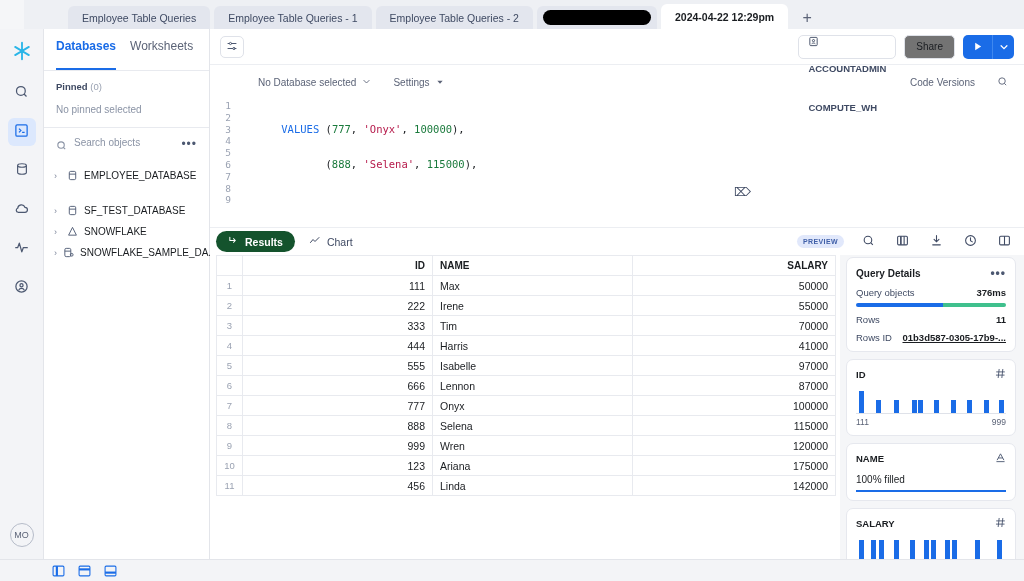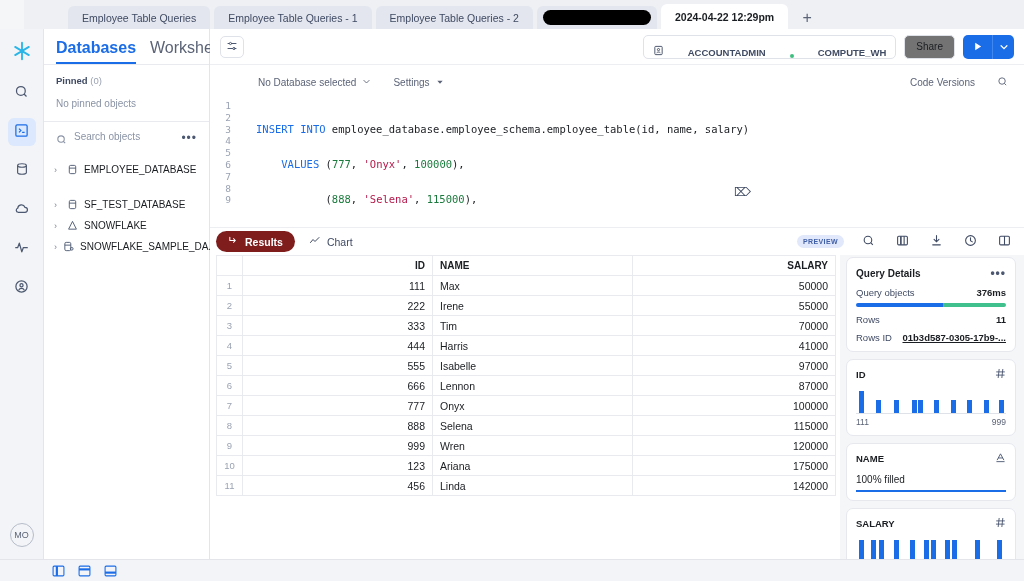--- a/index.html
+++ b/index.html
@@ -32,41 +32,41 @@
   .rail { width: 44px; background: #f3f4f7; border-right: 1px solid #e3e5ea; display: flex; flex-direction: column; align-items: center; padding-top: 4px; flex: 0 0 44px; }
   .logo { width: 44px; height: 36px; display: flex; align-items: center; justify-content: center; margin-bottom: 10px; }
   .rail-btn { width: 28px; height: 28px; border-radius: 6px; display: flex; align-items: center; justify-content: center; margin-bottom: 11px; color: #4c5871; cursor: pointer; }
   .rail-btn.active { background: #dce8fd; color: #1a6ce7; }
   .rail-spacer { flex: 1; }
   .avatar { width: 24px; height: 24px; border-radius: 50%; border: 1px solid #b6bcc9; color: #5b6377; font-size: 9px; display: flex; align-items: center; justify-content: center; margin-bottom: 12px; cursor: pointer; }
 
   
   .sidebar { width: 166px; background: #fff; border-right: 1px solid #e3e5ea; display: flex; flex-direction: column; flex: 0 0 166px; }
   .side-tabs { display: flex; gap: 14px; padding: 10px 12px 0 12px; border-bottom: 1px solid #e8eaef; }
-  .side-tab { font-size: 16px; color: #5b6377; padding-bottom: 5px; cursor: pointer; }
+  .side-tab { font-size: 12px; color: #5b6377; padding-bottom: 15px; cursor: pointer; }
   .side-tab.active { color: #1a6ce7; font-weight: bold; border-bottom: 2px solid #1a6ce7; }
   .pinned-sec { padding: 10px 12px 12px; border-bottom: 1px solid #e8eaef; }
   .pinned-title { font-size: 9.5px; font-weight: bold; color: #3f4a63; }
   .pinned-title .cnt { font-weight: normal; color: #9aa2b2; }
   .pinned-empty { font-size: 10px; color: #8a93a5; margin-top: 12px; }
   .search-row { display: flex; align-items: flex-start; gap: 7px; padding: 9px 12px 8px; }
   .search-row .sx { font-size: 10px; color: #8a93a5; flex: 1; }
   .dots { color: #4c5871; font-size: 12px; letter-spacing: 1px; cursor: pointer; }
   .tree { padding: 2px 0 0 0; }
   .tree-item { display: flex; align-items: center; gap: 6px; padding: 5px 10px 5px 10px; font-size: 10px; color: #1a1d21; cursor: pointer; white-space: nowrap; }
   .tree-item .chev { color: #7b8499; font-size: 9px; width: 7px; }
   .tree-item .ico { color: #4c5871; display: flex; }
   .tree-gap { height: 14px; }
 
   
   .main { flex: 1; display: flex; flex-direction: column; background: #fff; min-width: 0; }
   .main-toolbar { height: 36px; display: flex; align-items: center; padding: 0 10px; gap: 8px; border-bottom: 1px solid #eceef2; background: #fff; flex: 0 0 36px; }
   .sq-btn { width: 24px; height: 22px; border: 1px solid #dfe2e9; border-radius: 5px; display: flex; align-items: center; justify-content: center; color: #4c5871; cursor: pointer; background: #fff; }
   .tb-spacer { flex: 1; }
-  .ctx-pill { display: flex; align-items: flex-end; gap: 24px; height: 24px; border: 1px solid #dfe2e9; border-radius: 5px; padding: 0 9px; font-size: 9.5px; font-weight: bold; color: #3f4a63; cursor: pointer; background: #fff; }
+  .ctx-pill { display: flex; align-items: flex-start; gap: 14px; height: 24px; border: 1px solid #dfe2e9; border-radius: 5px; padding: 0 9px; font-size: 9.5px; font-weight: bold; color: #3f4a63; cursor: pointer; background: #fff; flex-direction: column; }
   .dotsep { width: 4px; height: 4px; border-radius: 50%; background: #3fbf7f; }
   .share-btn { height: 24px; border: 1px solid #dfe2e9; border-radius: 5px; padding: 0 11px; display: flex; align-items: center; font-size: 10px; color: #1a1d21; cursor: pointer; background: #737373; }
   .run-grp { display: flex; height: 24px; border-radius: 5px; overflow: hidden; }
   .run-btn { width: 29px; background: #1a6ce7; display: flex; align-items: center; justify-content: center; cursor: pointer; }
   .run-cv { width: 22px; background: #1a6ce7; border-left: 1px solid #3f88ef; display: flex; align-items: center; justify-content: center; cursor: pointer; }
 
   
   .ed-head { height: 26px; display: flex; align-items: center; padding: 0 16px 0 48px; gap: 22px; font-size: 10px; color: #5b6377; flex: 0 0 26px; margin-top: 4px; }
   .ed-head .sel { display: flex; align-items: center; gap: 6px; cursor: pointer; }
   .ed-head .spacer { flex: 1; }
@@ -76,21 +76,21 @@
   .gutter { width: 30px; text-align: right; padding-right: 9px; color: #9aa2b2; line-height: 11.8px; font-size: 9.5px; padding-top: 1px; }
   .code { flex: 1; position: relative; line-height: 11.8px; white-space: pre; color: #1a1d21; padding-top: 1px; }
   .code .ln { position: relative; padding-left: 16px; height: 11.8px; }
   .kw { color: #1a6ce7; }
   .str { color: #b5194a; }
   .num { color: #1a7a3c; }
   .mouse-caret { position: absolute; left: 494px; top: 88px; color: #3f4a63; font-size: 12px; font-family: "Liberation Sans", sans-serif; }
 
   
   .res-head { height: 28px; display: flex; align-items: center; padding: 0 10px 0 6px; gap: 14px; border-top: 1px solid #eceef2; flex: 0 0 28px; }
-  .pill-results { display: flex; align-items: center; gap: 6px; height: 21px; background: #7f1d1d; color: #fff; border-radius: 11px; padding: 0 12px; font-size: 10.5px; font-weight: bold; cursor: pointer; }
+  .pill-results { display: flex; align-items: center; gap: 6px; height: 21px; background: #14532d; color: #fff; border-radius: 11px; padding: 0 12px; font-size: 10.5px; font-weight: bold; cursor: pointer; }
   .pill-chart { display: flex; align-items: center; gap: 6px; font-size: 10.5px; color: #3f4a63; cursor: pointer; }
   .rh-spacer { flex: 1; }
   .badge-prev { background: #e1e8fb; color: #3f5fa8; font-size: 7px; font-weight: bold; letter-spacing: .4px; border-radius: 8px; padding: 3px 6px; }
   .rh-ico { width: 20px; height: 20px; display: flex; align-items: center; justify-content: center; color: #3f4a63; cursor: pointer; }
 
   
   .res-body { flex: 1; display: flex; min-height: 0; background: #f5f6f8; }
   .grid-wrap { flex: 1; padding: 0 4px 0 6px; min-width: 0; overflow: hidden; background: #fff; }
   table.grid { width: 100%; border-collapse: collapse; font-size: 10.5px; table-layout: fixed; }
   table.grid th, table.grid td { border: 1px solid #e8eaef; height: 20px; padding: 0 7px; font-weight: normal; }
@@ -210,21 +210,21 @@
     <div class="sidebar">
       <div class="side-tabs">
         <div class="side-tab active">Databases</div>
         <div class="side-tab">Worksheets</div>
       </div>
       <div class="pinned-sec">
         <div class="pinned-title">
           <span>Pinned</span>
           <span class="cnt">(0)</span>
         </div>
-        <div class="pinned-empty">No pinned objects</div>
+        <div class="pinned-empty">No pinned selected</div>
       </div>
       <div class="search-row">
         <span>
           <svg width="11" height="11" viewBox="0 0 24 24" fill="none" stroke="#8a93a5" stroke-width="2.4">
               <circle cx="11" cy="11" r="7"></circle>
               <path d="M20 20l-4-4"></path>
             </svg>
         </span>
         <span class="sx">Search objects</span>
         <span class="dots">•••</span>
@@ -351,21 +351,20 @@
           <div>2</div>
           <div>3</div>
           <div>4</div>
           <div>5</div>
           <div>6</div>
           <div>7</div>
           <div>8</div>
           <div>9</div>
         </div>
         <div class="code">
-          <div class="ln"><span class="kw">INSERT INTO</span> employee_database.employee_schema.employee_table(id, name, salary)</div>
           <div class="ln">    <span class="kw">VALUES</span> (<span class="num">777</span>, <span class="str">'Onyx'</span>, <span class="num">100000</span>),</div>
           <div class="ln">           (<span class="num">888</span>, <span class="str">'Selena'</span>, <span class="num">115000</span>),</div>
           
           
           
           
           
           
           <div class="mouse-caret">⌦</div>
         </div>

